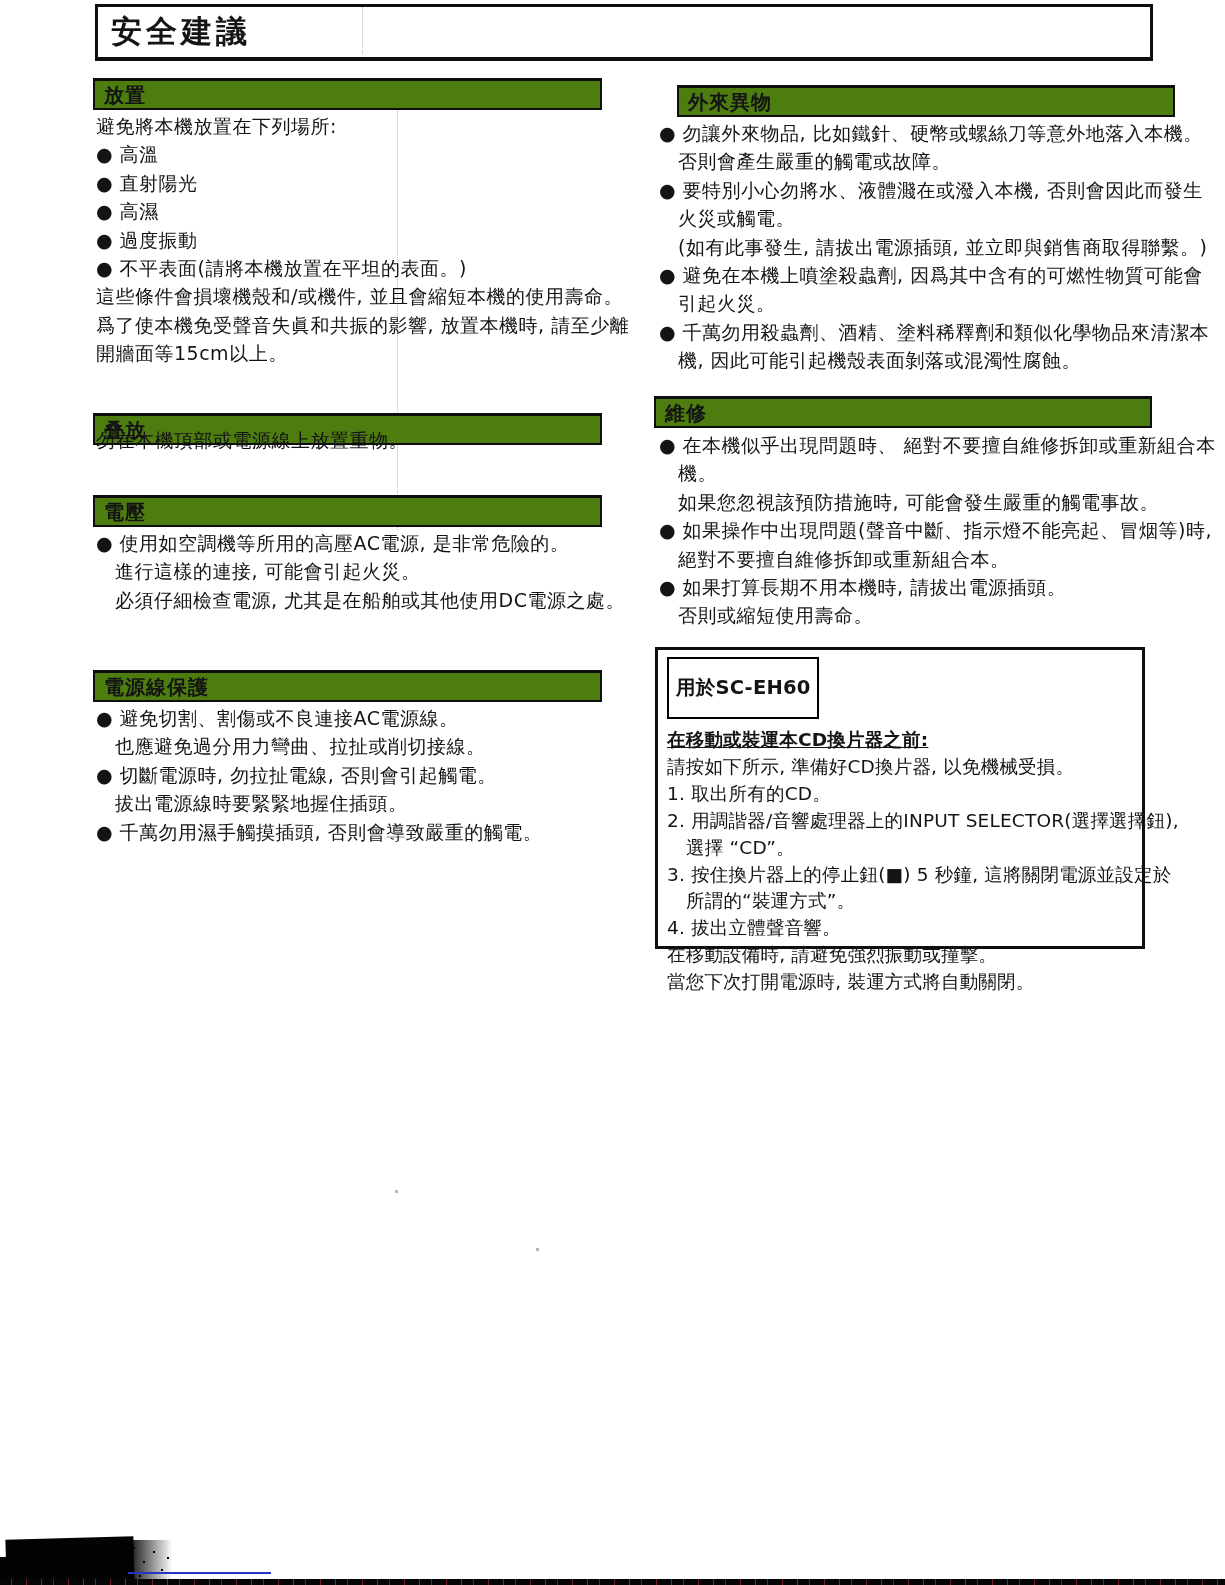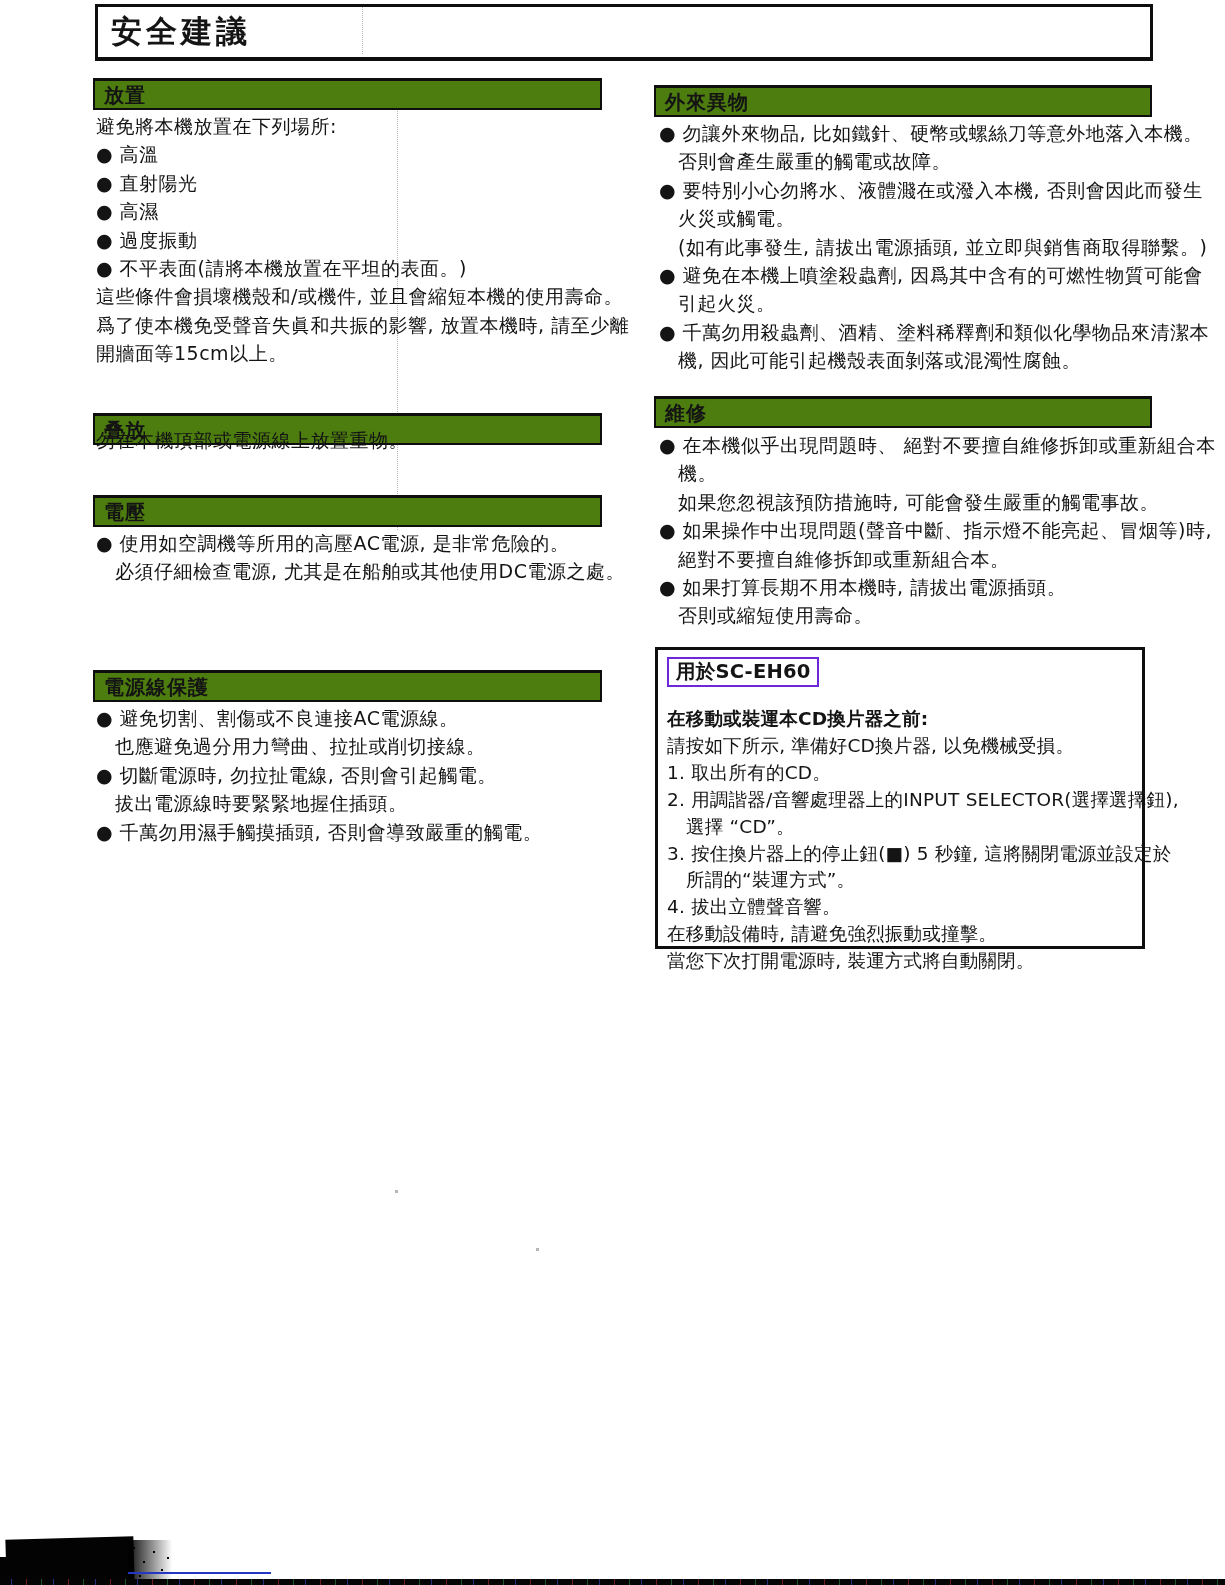--- a/index.html
+++ b/index.html
@@ -36,24 +36,24 @@
   .line{white-space:nowrap;}
   .ind{padding-left:19px;}
   
   .sc-box{
     position:absolute;left:655px;top:647px;width:490px;height:302px;
     box-sizing:border-box;border:3px solid #0e0e0e;background:#fff;
     padding:7px 9px 0 9px;font-size:18.5px;line-height:26.9px;
     letter-spacing:0.2px;white-space:nowrap;
   }
   .sc-badge{
-    display:inline-block;border:2px solid #6d28d9;padding:0 7px;
-    font-size:19.5px;font-weight:bold;line-height:26px;margin-bottom:19px;
+    display:inline-block;border:2px solid #000000;padding:16px 7px;
+    font-size:19.5px;font-weight:bold;line-height:26px;margin-bottom:8px;
   }
-  .bold{font-weight:bold;}
+  .bold{font-weight:bold;text-decoration:underline;}
   
   .fold-line{position:absolute;width:0;border-left:1px dotted rgba(20,20,20,0.30);}
   .fold-a{left:362px;top:6px;height:48px;}
   .fold-b{left:397px;top:78px;height:452px;}
   .speck{position:absolute;width:3px;height:3px;background:#7a7a7a;opacity:.55;}
   .ink-blob{
     position:absolute;left:6px;top:1538px;width:128px;height:47px;
     background:#030303;transform:rotate(-1.6deg);
   }
   .ink-blob-2{position:absolute;left:0;top:1557px;width:18px;height:28px;background:#030303;}
@@ -108,35 +108,36 @@
   </div>
   <div class="body body-l" style="top:426px;">
     <div class="line">勿在本機頂部或電源線上放置重物。</div>
   </div>
 
   <div class="hdr hdr-l" style="top:495px;">
     <span>電壓</span>
   </div>
   <div class="body body-l" style="top:529px;">
     <div class="line">● 使用如空調機等所用的高壓AC電源, 是非常危險的。</div>
+    <div class="line ind">進行這樣的連接, 可能會引起火災。</div>
     <div class="line ind">必須仔細檢查電源, 尤其是在船舶或其他使用DC電源之處。</div>
   </div>
 
   <div class="hdr hdr-l" style="top:670px;">
     <span>電源線保護</span>
   </div>
   <div class="body body-l" style="top:704px;">
     <div class="line">● 避免切割、割傷或不良連接AC電源線。</div>
     <div class="line ind">也應避免過分用力彎曲、拉扯或削切接線。</div>
     <div class="line">● 切斷電源時, 勿拉扯電線, 否則會引起觸電。</div>
     <div class="line ind">拔出電源線時要緊緊地握住插頭。</div>
     <div class="line">● 千萬勿用濕手觸摸插頭, 否則會導致嚴重的觸電。</div>
   </div>
 
-  <div class="hdr hdr-r" style="top:85px;">
+  <div class="hdr hdr-r" style="top:85px;margin-left:23px;">
     <span>外來異物</span>
   </div>
   <div class="body body-r" style="top:119px;">
     <div class="line">● 勿讓外來物品, 比如鐵針、硬幣或螺絲刀等意外地落入本機。</div>
     <div class="line ind">否則會產生嚴重的觸電或故障。</div>
     <div class="line">● 要特別小心勿將水、液體濺在或潑入本機, 否則會因此而發生</div>
     <div class="line ind">火災或觸電。</div>
     <div class="line ind">(如有此事發生, 請拔出電源插頭, 並立即與銷售商取得聯繫。)</div>
     <div class="line">● 避免在本機上噴塗殺蟲劑, 因爲其中含有的可燃性物質可能會</div>
     <div class="line ind">引起火災。</div>

